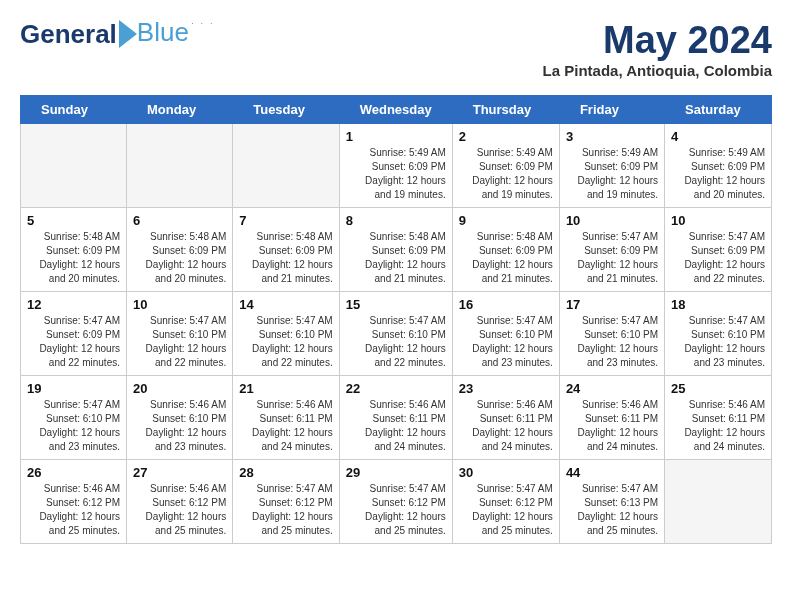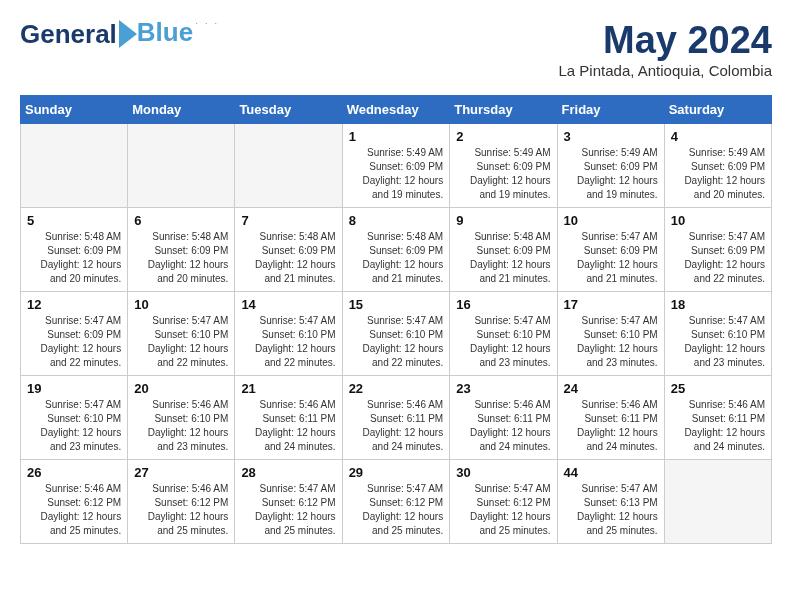--- a/index.html
+++ b/index.html
@@ -22,32 +22,33 @@
     }
     .month-title {
       font-size: 38px;
       font-weight: bold;
       color: #1a3a6c;
       line-height: 1.1;
     }
     .location {
       font-size: 15px;
       color: #333;
+      font-weight: bold;
     }
     .calendar {
       width: 100%;
       border-collapse: collapse;
       border: 1px solid #ccc;
     }
     .calendar th {
       background: #2d6cc0;
       color: #fff;
       font-size: 13px;
       font-weight: bold;
-      padding: 6px 4px;
+      padding: 6px 20px;
       text-align: left;
       border: 1px solid #2d6cc0;
     }
     .calendar td {
       vertical-align: top;
       padding: 5px 6px;
       border: 1px solid #ccc;
       font-size: 10px;
       color: #333;
       width: 108px;
@@ -72,21 +73,21 @@
     }
     tr:nth-child(even) td:not(.empty) {
       background: #fff;
     }
     .row-shade td:not(.empty) {
       background: #f9f9f9;
     }
     .logo-blue {
       color: #4a9fd4;
       font-size: 26px;
-      font-weight: 700;
+      font-weight: 400;
       line-height: 1;
     }
     .logo-dark {
       color: #1a3a6c;
       font-size: 26px;
       font-weight: 900;
       line-height: 1;
     }
     .logo-arrow {
       width: 0;

